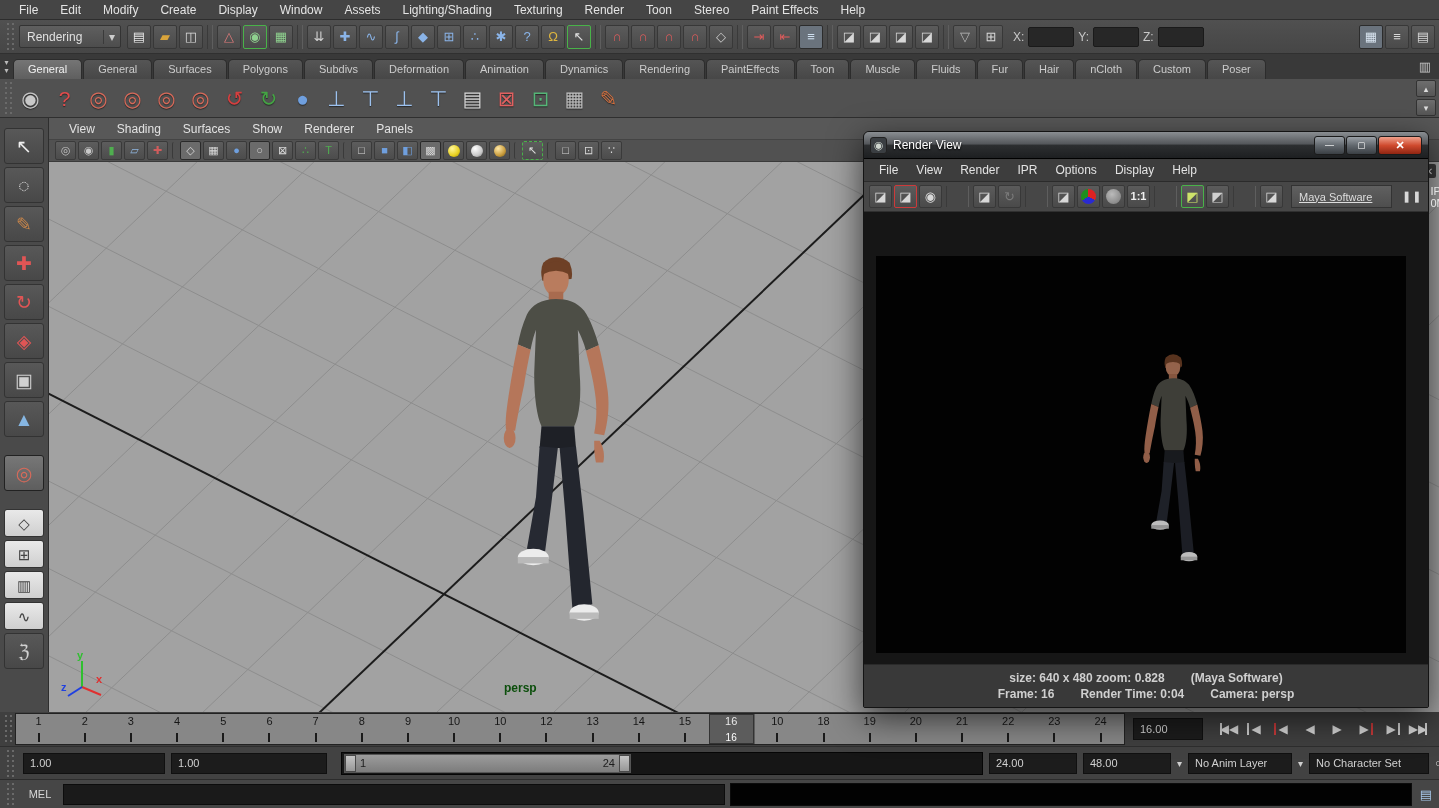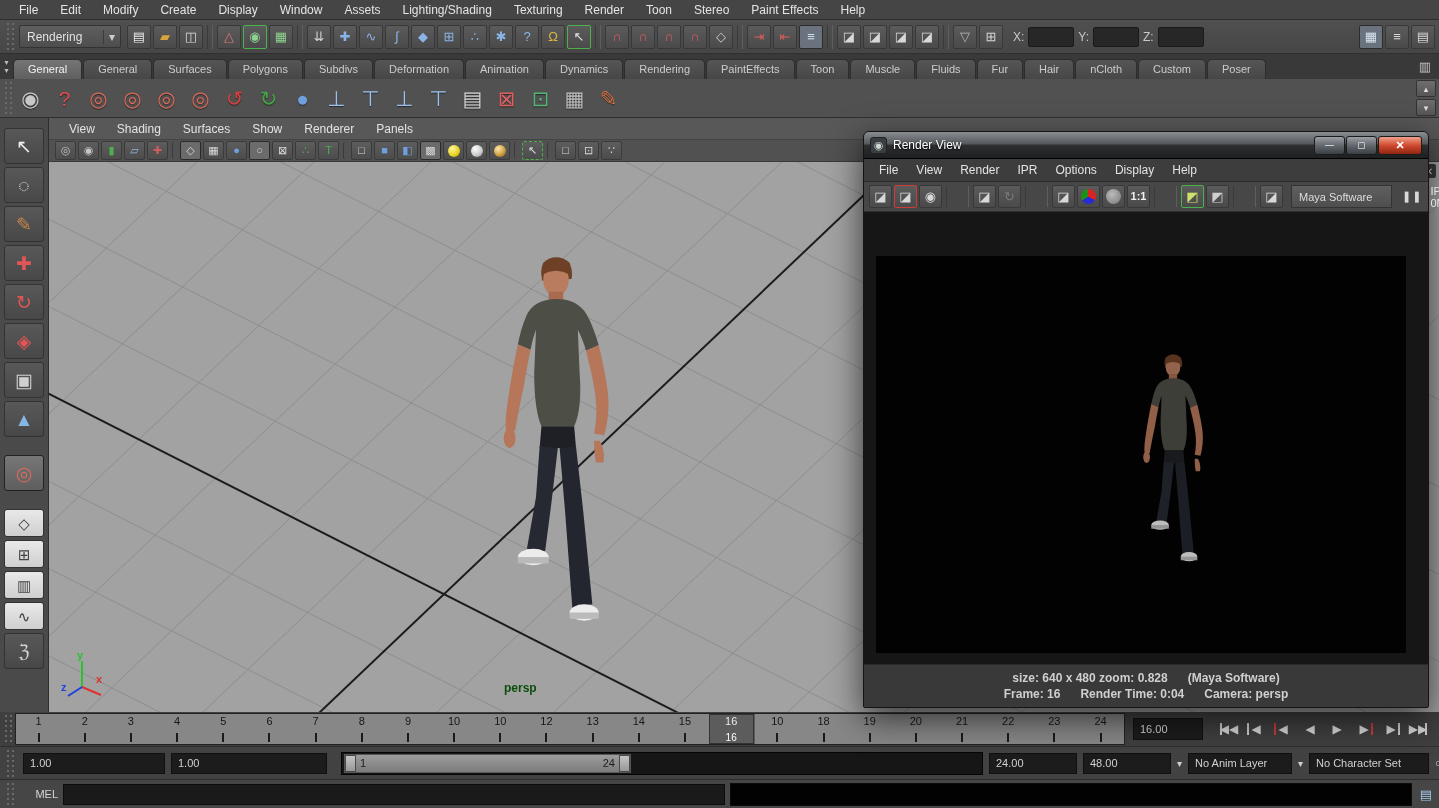--- a/index.html
+++ b/index.html
@@ -97,30 +97,30 @@
         background:linear-gradient(#9aa0a6,#62686e 50%,#3a3f44);display:flex;align-items:center;justify-content:center;}
   .wbtn.close{width:42px;background:linear-gradient(#f0a18c,#cf4a2e 50%,#8f2512);font-size:11px;font-weight:bold;}
   .rv-menus{height:22px;background:#3d3d3d;border-bottom:1px solid #2b2b2b;display:flex;align-items:center;padding-left:6px;flex:none;}
   .rv-menu-item{padding:1px 9px;color:#e2e2e2;}
   .rv-toolbar{height:29px;background:#474747;border-bottom:1px solid #303030;display:flex;align-items:center;padding:0 5px;gap:2px;flex:none;}
   .rv-toolbar .sicon{width:21px;height:21px;}
   .rv-toolbar .sicon.txt .g{font-size:11px;font-weight:bold;}
   .rgbdot .g{width:15px;height:15px;border-radius:50%;background:conic-gradient(#d22 0 33%,#2a2ad2 33% 66%,#1d8f1d 66%);color:transparent;}
   .alphadot .g{width:15px;height:15px;border-radius:50%;background:radial-gradient(circle at 40% 35%,#bbb,#777);color:transparent;}
   .rv-dd{height:21px;width:92px;background:linear-gradient(#606060,#4e4e4e);border:1px solid #333;margin-left:6px;
-         display:flex;align-items:center;padding-left:7px;color:#ddd;font-size:11px;flex:none;}
+         display:flex;align-items:center;padding-left:7px;color:#ddd;font-size:11px;flex:none;text-decoration:underline;}
   .rv-pause{margin-left:8px;color:#d8d8d8;font-size:11px;letter-spacing:1px;}
   .rv-iprlab{margin-left:6px;color:#e6e6e6;font-size:11px;}
   .rv-dot{margin-left:6px;width:14px;height:14px;border-radius:50%;background:radial-gradient(circle at 38% 32%,#9a9a9a,#606060);}
   .rv-imagewrap{flex:1;background:#161616;position:relative;min-height:0;}
   .rv-image{position:absolute;left:12px;top:44px;width:530px;height:397px;background:#020202;overflow:hidden;}
   .rv-image svg{position:absolute;left:240px;top:88px;filter:brightness(.8);}
   .rv-status{height:42px;background:#393939;border-top:1px solid #2a2a2a;flex:none;display:flex;flex-direction:column;
              justify-content:center;align-items:center;gap:2px;font-weight:bold;color:#cfcfcf;font-size:12px;}
-  .rv-status .row{display:flex;gap:20px;}
+  .rv-status .row{display:flex;gap:26px;}
   
   .timeline{height:34px;background:#3f3f3f;display:flex;align-items:center;padding-left:2px;flex:none;}
   .ruler{width:1108px;height:30px;background:#878787;border:1px solid #222;display:flex;flex:none;}
   .tcell{flex:1;position:relative;border-right:1px solid rgba(0,0,0,0);}
   .tcell .tnum{position:absolute;top:1px;left:0;right:0;text-align:center;color:#161616;font-size:11px;}
   .tcell .ttick{position:absolute;bottom:2px;left:50%;width:2px;height:9px;margin-left:-1px;background:#1a1a1a;}
   .tcell .sub{display:none;}
   .tcell.current{background:#5c5c5c;box-shadow:inset 0 0 0 1px #333;}
   .tcell.current .tnum{color:#e8e8e8;}
   .tcell.current .sub{display:block;position:absolute;bottom:1px;left:0;right:0;text-align:center;color:#fff;font-size:10px;}
@@ -139,21 +139,21 @@
   .rangetrack{width:640px;height:21px;background:#161616;border:1px solid #050505;display:flex;align-items:center;flex:none;margin-left:8px;}
   .rangebar{width:285px;height:17px;margin:0 0 0 2px;background:linear-gradient(#9c9c9c,#7c7c7c);display:flex;align-items:center;border:1px solid #555;}
   .rhandle{width:9px;height:15px;background:linear-gradient(#c5c5c5,#979797);border:1px solid #4a4a4a;flex:none;}
   .rangebar .rs{color:#1d1d1d;font-size:11px;margin-left:4px;}
   .rangebar .re{color:#1d1d1d;font-size:11px;margin-left:auto;margin-right:4px;}
   .ddarrow{width:16px;height:16px;color:#cfcfcf;font-size:10px;display:flex;align-items:center;justify-content:center;}
   .keyicon{color:#d0d0d0;font-size:12px;display:flex;align-items:center;}
   .keytail::after{content:"";display:inline-block;width:6px;height:2px;background:#d0d0d0;margin-left:-1px;}
   
   .cmdrow{height:28px;background:#464646;border-top:1px solid #2c2c2c;display:flex;align-items:center;padding:0 4px;gap:5px;flex:none;}
-  .mel{width:36px;text-align:right;color:#d6d6d6;font-size:11px;}
+  .mel{width:36px;text-align:center;color:#d6d6d6;font-size:11px;}
   .cmdinput{width:660px;height:19px;background:#1a1a1a;border:1px solid #0c0c0c;flex:none;}
   .cmdresult{flex:1;height:21px;background:#020202;border:1px solid #0c0c0c;}
   .scripticon{font-size:13px;color:#a7c8ea;padding:0 3px;}
 </style>
 </head>
 <body>
 
 <svg width="0" height="0" style="position:absolute">
   <defs>
     <g id="person">

